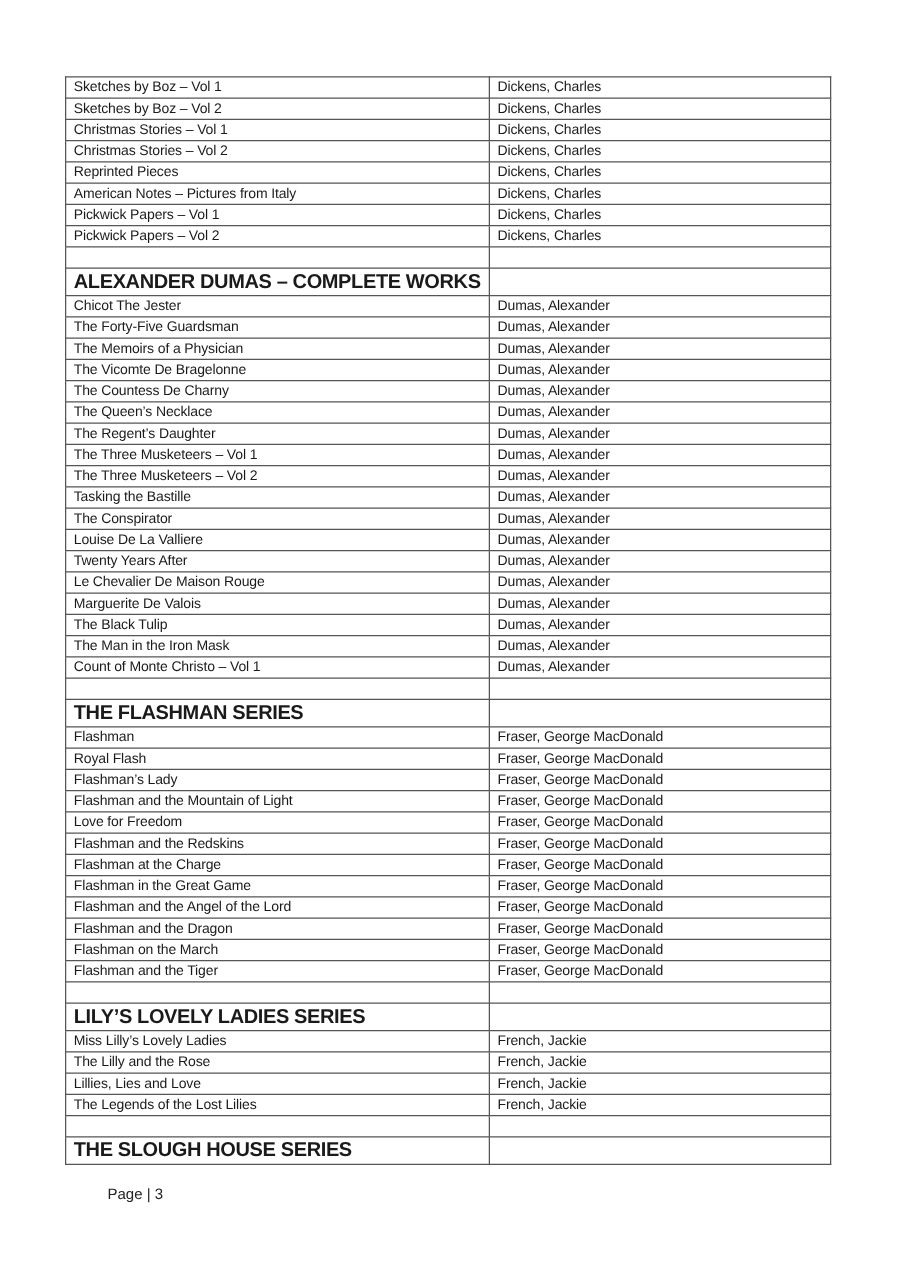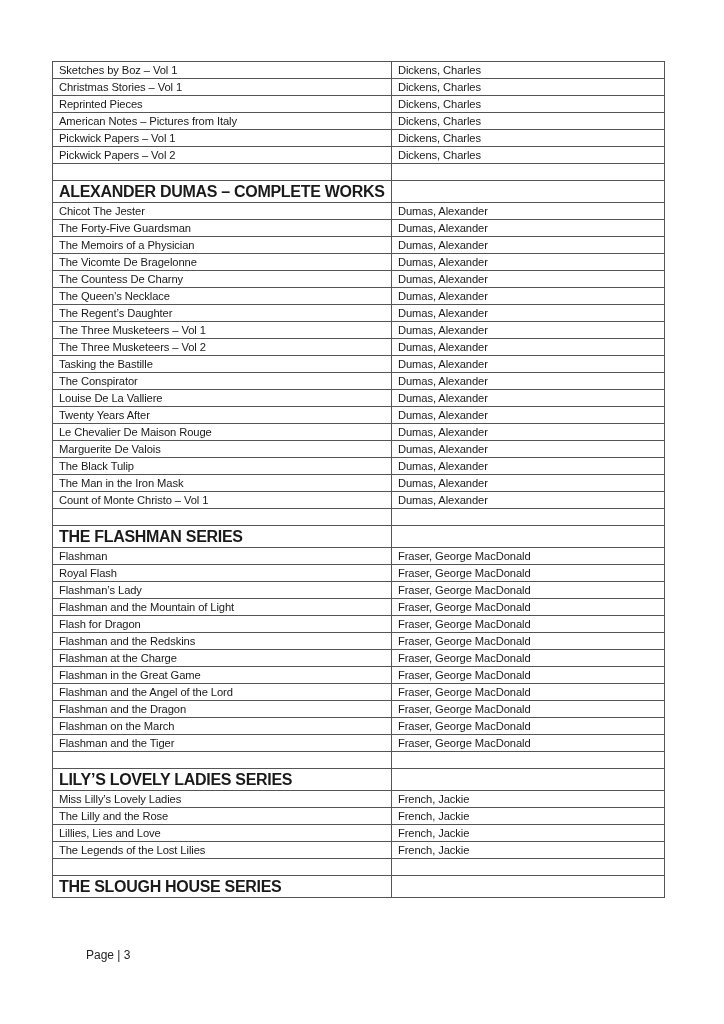--- a/index.html
+++ b/index.html
@@ -23,24 +23,32 @@
   <colgroup>
       <col class="c1">
       <col class="c2">
     </colgroup>
   <tbody id="tbody">
       <tr>
         <td>Sketches by Boz – Vol 1</td>
         <td>Dickens, Charles</td>
       </tr>
       <tr>
+        <td>Sketches by Boz – Vol 2</td>
+        <td>Dickens, Charles</td>
+      </tr>
+      <tr>
         <td>Christmas Stories – Vol 1</td>
         <td>Dickens, Charles</td>
       </tr>
       <tr>
+        <td>Christmas Stories – Vol 2</td>
+        <td>Dickens, Charles</td>
+      </tr>
+      <tr>
         <td>Reprinted Pieces</td>
         <td>Dickens, Charles</td>
       </tr>
       <tr>
         <td>American Notes – Pictures from Italy</td>
         <td>Dickens, Charles</td>
       </tr>
       <tr>
         <td>Pickwick Papers – Vol 1</td>
         <td>Dickens, Charles</td>
@@ -147,21 +155,21 @@
       </tr>
       <tr>
         <td>Flashman’s Lady</td>
         <td>Fraser, George MacDonald</td>
       </tr>
       <tr>
         <td>Flashman and the Mountain of Light</td>
         <td>Fraser, George MacDonald</td>
       </tr>
       <tr>
-        <td>Flash for Dragon</td>
+        <td>Love for Freedom</td>
         <td>Fraser, George MacDonald</td>
       </tr>
       <tr>
         <td>Flashman and the Redskins</td>
         <td>Fraser, George MacDonald</td>
       </tr>
       <tr>
         <td>Flashman at the Charge</td>
         <td>Fraser, George MacDonald</td>
       </tr>

